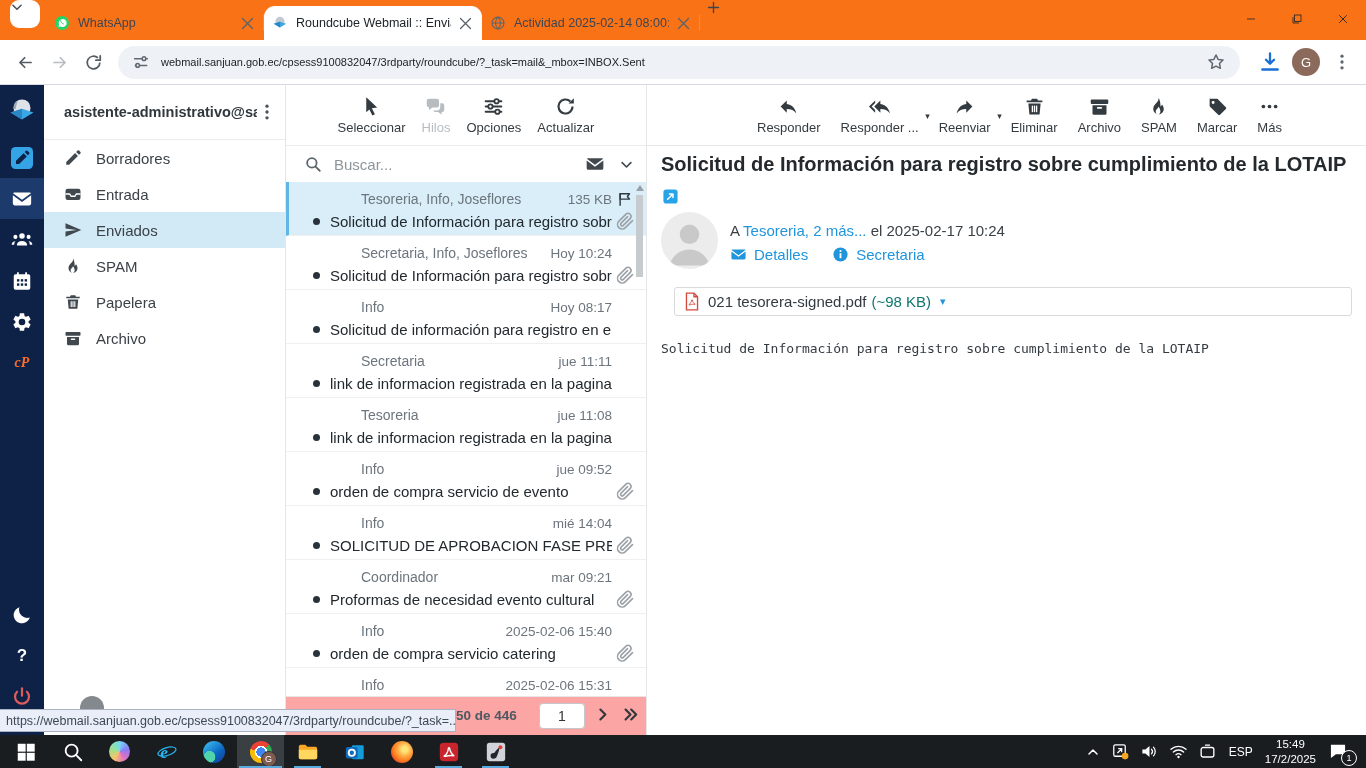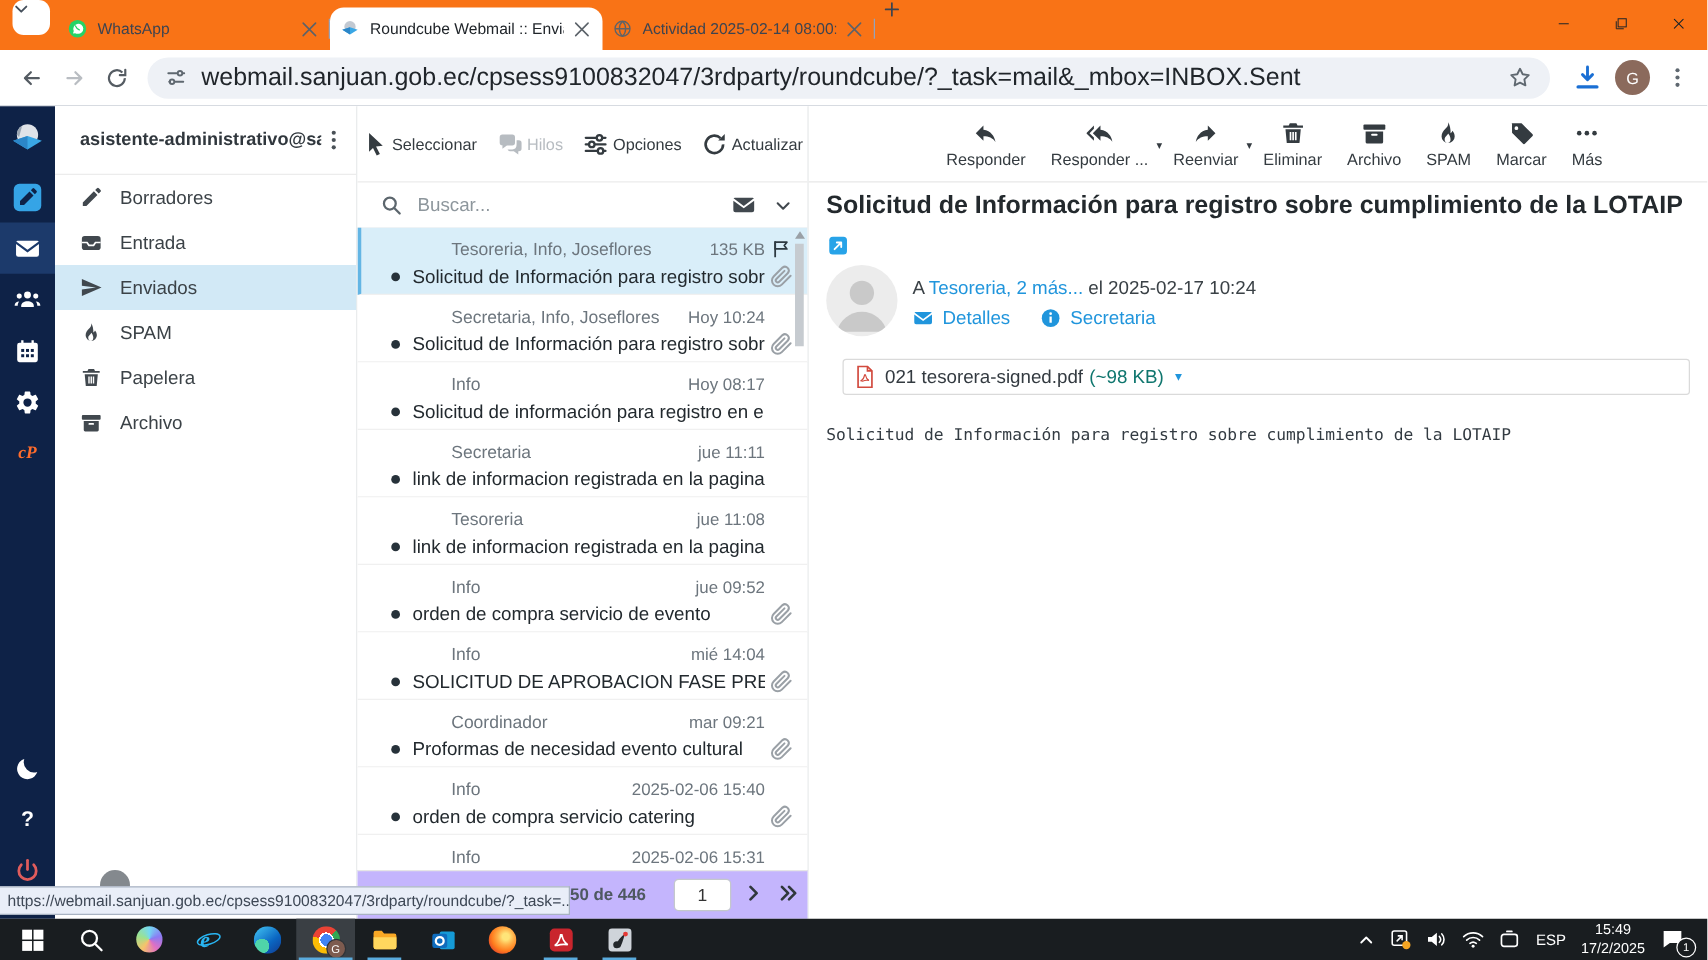--- a/index.html
+++ b/index.html
@@ -26,21 +26,21 @@
   .wincontrols{position:absolute;right:0;top:0;height:38px;display:flex;}
   .winbtn{width:46px;height:38px;display:flex;align-items:center;justify-content:center;color:#1f2428;}
   .winbtn .icon{width:12px;height:12px;}
   .navbar{height:44px;background:#fff;display:flex;align-items:center;padding:0 8px;border-bottom:1px solid #d7dbe1;}
   .navbtn{width:34px;height:34px;border-radius:50%;display:flex;align-items:center;justify-content:center;color:#555c63;flex:none;}
   .navbtn .icon{width:19px;height:19px;}
   .navbtn.disabled{color:#b9bdc2;}
   .addressbar{flex:1;height:33px;background:#eef1f6;border-radius:17px;display:flex;align-items:center;
               padding:0 14px;margin:0 8px;min-width:0;}
   .siteinfo{width:18px;height:18px;color:#5f6870;margin-right:11px;flex:none;}
-  .url{font-size:20px;color:#20252a;white-space:nowrap;overflow:hidden;flex:1;}
+  .url{font-size:11px;color:#20252a;white-space:nowrap;overflow:hidden;flex:1;}
   .starbtn{width:20px;height:20px;color:#5f6870;flex:none;margin-left:8px;}
   .dlbtn{width:24px;height:24px;color:#1a6fd4;margin:0 10px;flex:none;}
   .profile{width:28px;height:28px;border-radius:50%;background:#8b6a5c;color:#fff;display:flex;align-items:center;
            justify-content:center;font-size:13px;flex:none;margin-right:6px;}
   .menubtn{width:20px;height:20px;color:#5f6870;flex:none;margin:0 6px;}
 
   
   #app{position:absolute;top:85px;left:0;right:0;bottom:33px;display:flex;background:#fff;}
 
   
@@ -61,21 +61,21 @@
   .account{height:54px;display:flex;align-items:center;padding:0 8px 0 20px;border-bottom:1px solid #ececec;}
   .account-email{font-weight:bold;font-size:14.5px;color:#30373d;flex:1;white-space:nowrap;overflow:hidden;}
   .account-menu{width:20px;height:20px;color:#4a5157;flex:none;}
   .folder{height:36px;display:flex;align-items:center;padding-left:20px;font-size:15px;color:#3b4247;}
   .folder .icon{width:18px;height:18px;color:#41484e;margin-right:14px;flex:none;}
   .folder.selected{background:#d2e9f6;}
 
   
   #maillist{width:360px;border-right:1px solid #e4e6e8;position:relative;background:#fff;flex:none;}
   .list-toolbar{height:60px;display:flex;align-items:center;justify-content:center;gap:8px;}
-  .lt-btn{display:flex;align-items:center;gap:3px;color:#343b40;font-size:13px;padding:0 4px;}
+  .lt-btn{display:flex;flex-direction:column;align-items:center;gap:3px;color:#343b40;font-size:13px;padding:0 4px;}
   .lt-btn .icon{width:21px;height:21px;}
   .lt-btn.disabled{color:#b7bcc1;}
   .searchrow{height:36px;border-top:1px solid #ececec;border-bottom:1px solid #ececec;display:flex;align-items:center;padding:0 12px 0 18px;}
   .searchrow .s-icon{width:18px;height:18px;color:#5c666d;margin-right:10px;flex:none;}
   input.search{border:none;outline:none;flex:1;font-size:15px;color:#333;background:transparent;min-width:0;
                font-family:"Liberation Sans",sans-serif;}
   input.search::placeholder{color:#8d969c;}
   .scope-icon{width:20px;height:20px;color:#41484e;margin:0 14px 0 6px;flex:none;}
   .chev-icon{width:15px;height:15px;color:#41484e;flex:none;}
   .rows{position:absolute;top:97px;bottom:38px;left:0;right:0;overflow:hidden;}
@@ -85,21 +85,21 @@
   .msender{flex:1;font-size:14px;color:#6c757d;white-space:nowrap;overflow:hidden;margin-left:48px;}
   .mmeta{font-size:13.5px;color:#6c757d;}
   .mslot1{width:26px;height:18px;color:#2e3a42;justify-content:center;flex:none;}
   .mline2{display:flex;align-items:center;height:22px;margin-top:1px;}
   .bullet{width:7px;height:7px;border-radius:50%;background:#27323a;margin-right:10px;flex:none;}
   .msubject{flex:1;font-size:15px;color:#22292e;white-space:nowrap;overflow:hidden;}
   .mslot2{width:26px;height:20px;color:#9aa0a6;justify-content:center;flex:none;}
   .list-scrollbar{position:absolute;top:100px;right:2px;width:9px;z-index:3;display:flex;flex-direction:column;align-items:center;}
   .sb-arrow{width:0;height:0;border-left:4px solid transparent;border-right:4px solid transparent;border-bottom:6px solid #9aa0a6;}
   .sb-thumb{width:7px;height:82px;background:#c6cbd0;margin-top:4px;}
-  .list-footer{position:absolute;left:0;right:0;bottom:0;height:38px;background:#c4b5fd;border-top:1px solid #e6e6e6;z-index:2;}
+  .list-footer{position:absolute;left:0;right:0;bottom:0;height:38px;background:#fca5a5;border-top:1px solid #e6e6e6;z-index:2;}
   .pg-count{position:absolute;left:170px;top:11px;font-size:13.5px;font-weight:bold;color:#4e5860;}
   .pageinput{position:absolute;left:253px;top:6px;width:40px;height:22px;border:1px solid #c4c8cc;border-radius:4px;
              text-align:center;font-size:14px;color:#333;font-family:"Liberation Sans",sans-serif;}
   .pg-next{position:absolute;left:308px;top:9px;width:17px;height:17px;color:#30373c;}
   .pg-last{position:absolute;left:334px;top:9px;width:21px;height:17px;color:#30373c;}
 
   
   #reader{flex:1;position:relative;background:#fff;min-width:0;}
   .r-toolbar{height:60px;display:flex;align-items:center;padding-left:100px;border-bottom:1px solid #e8e8e8;}
   .r-btn{display:flex;flex-direction:column;align-items:center;gap:3px;font-size:13px;color:#343b40;padding:0 10px;position:relative;}

